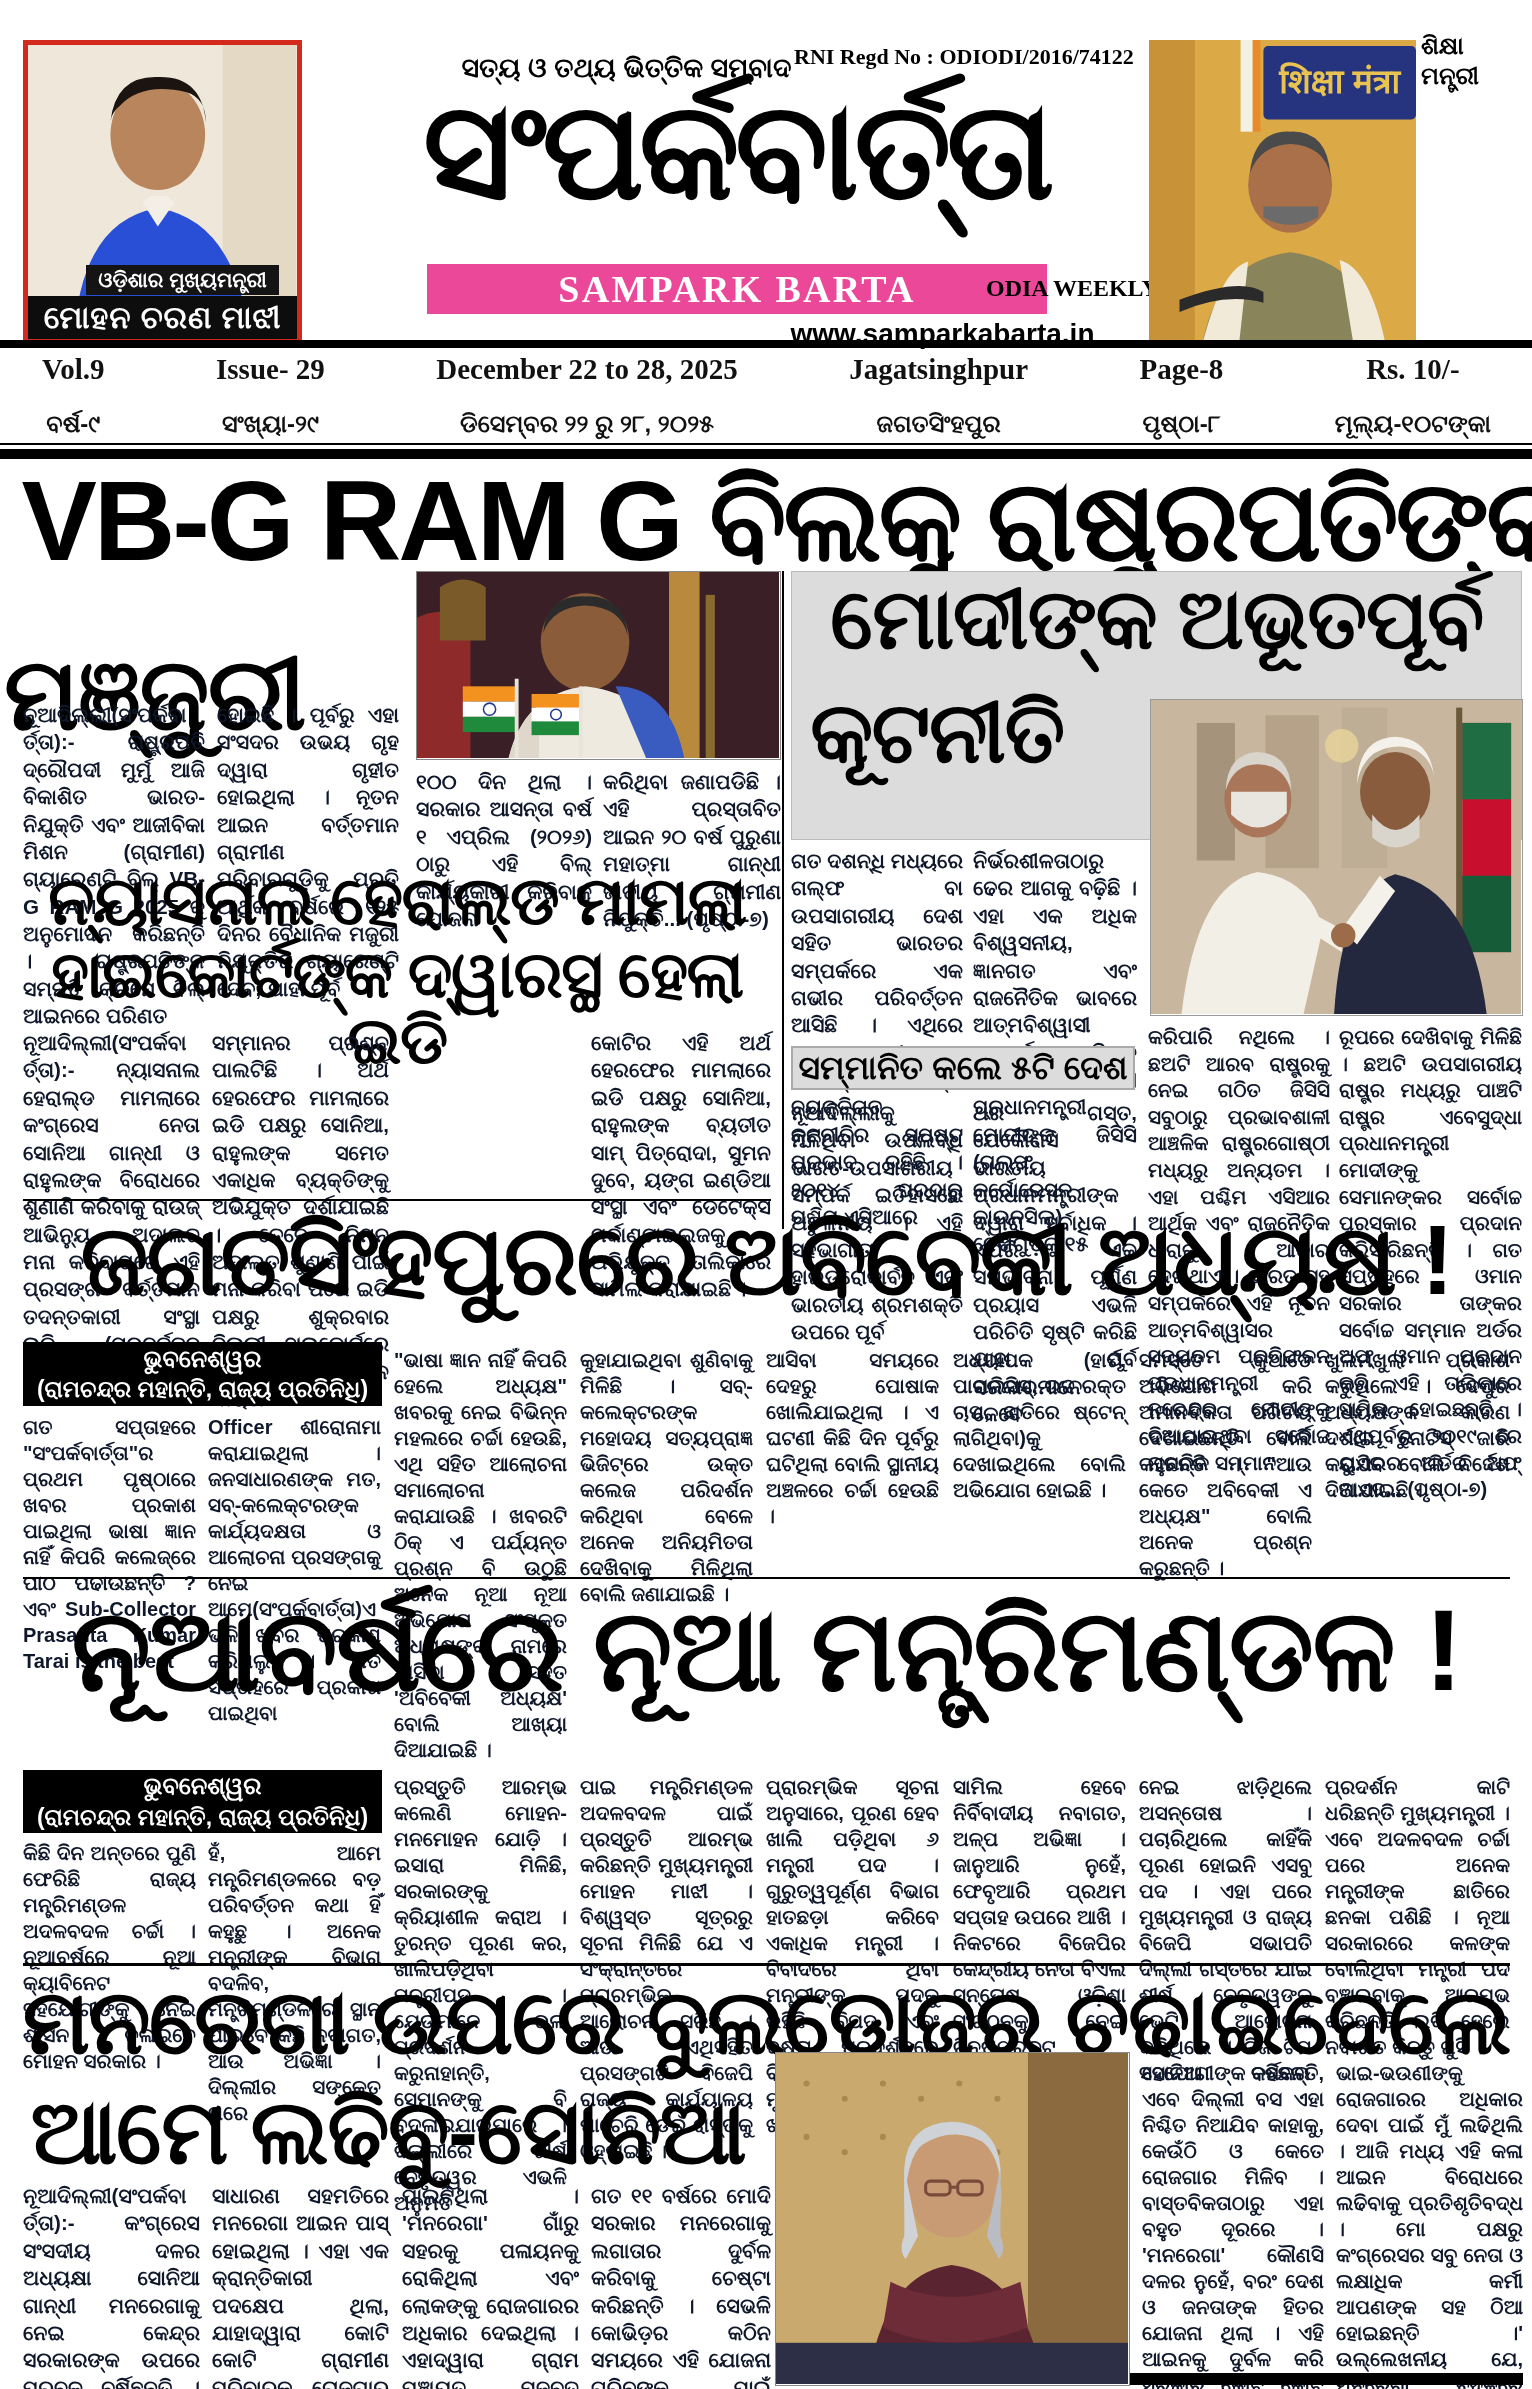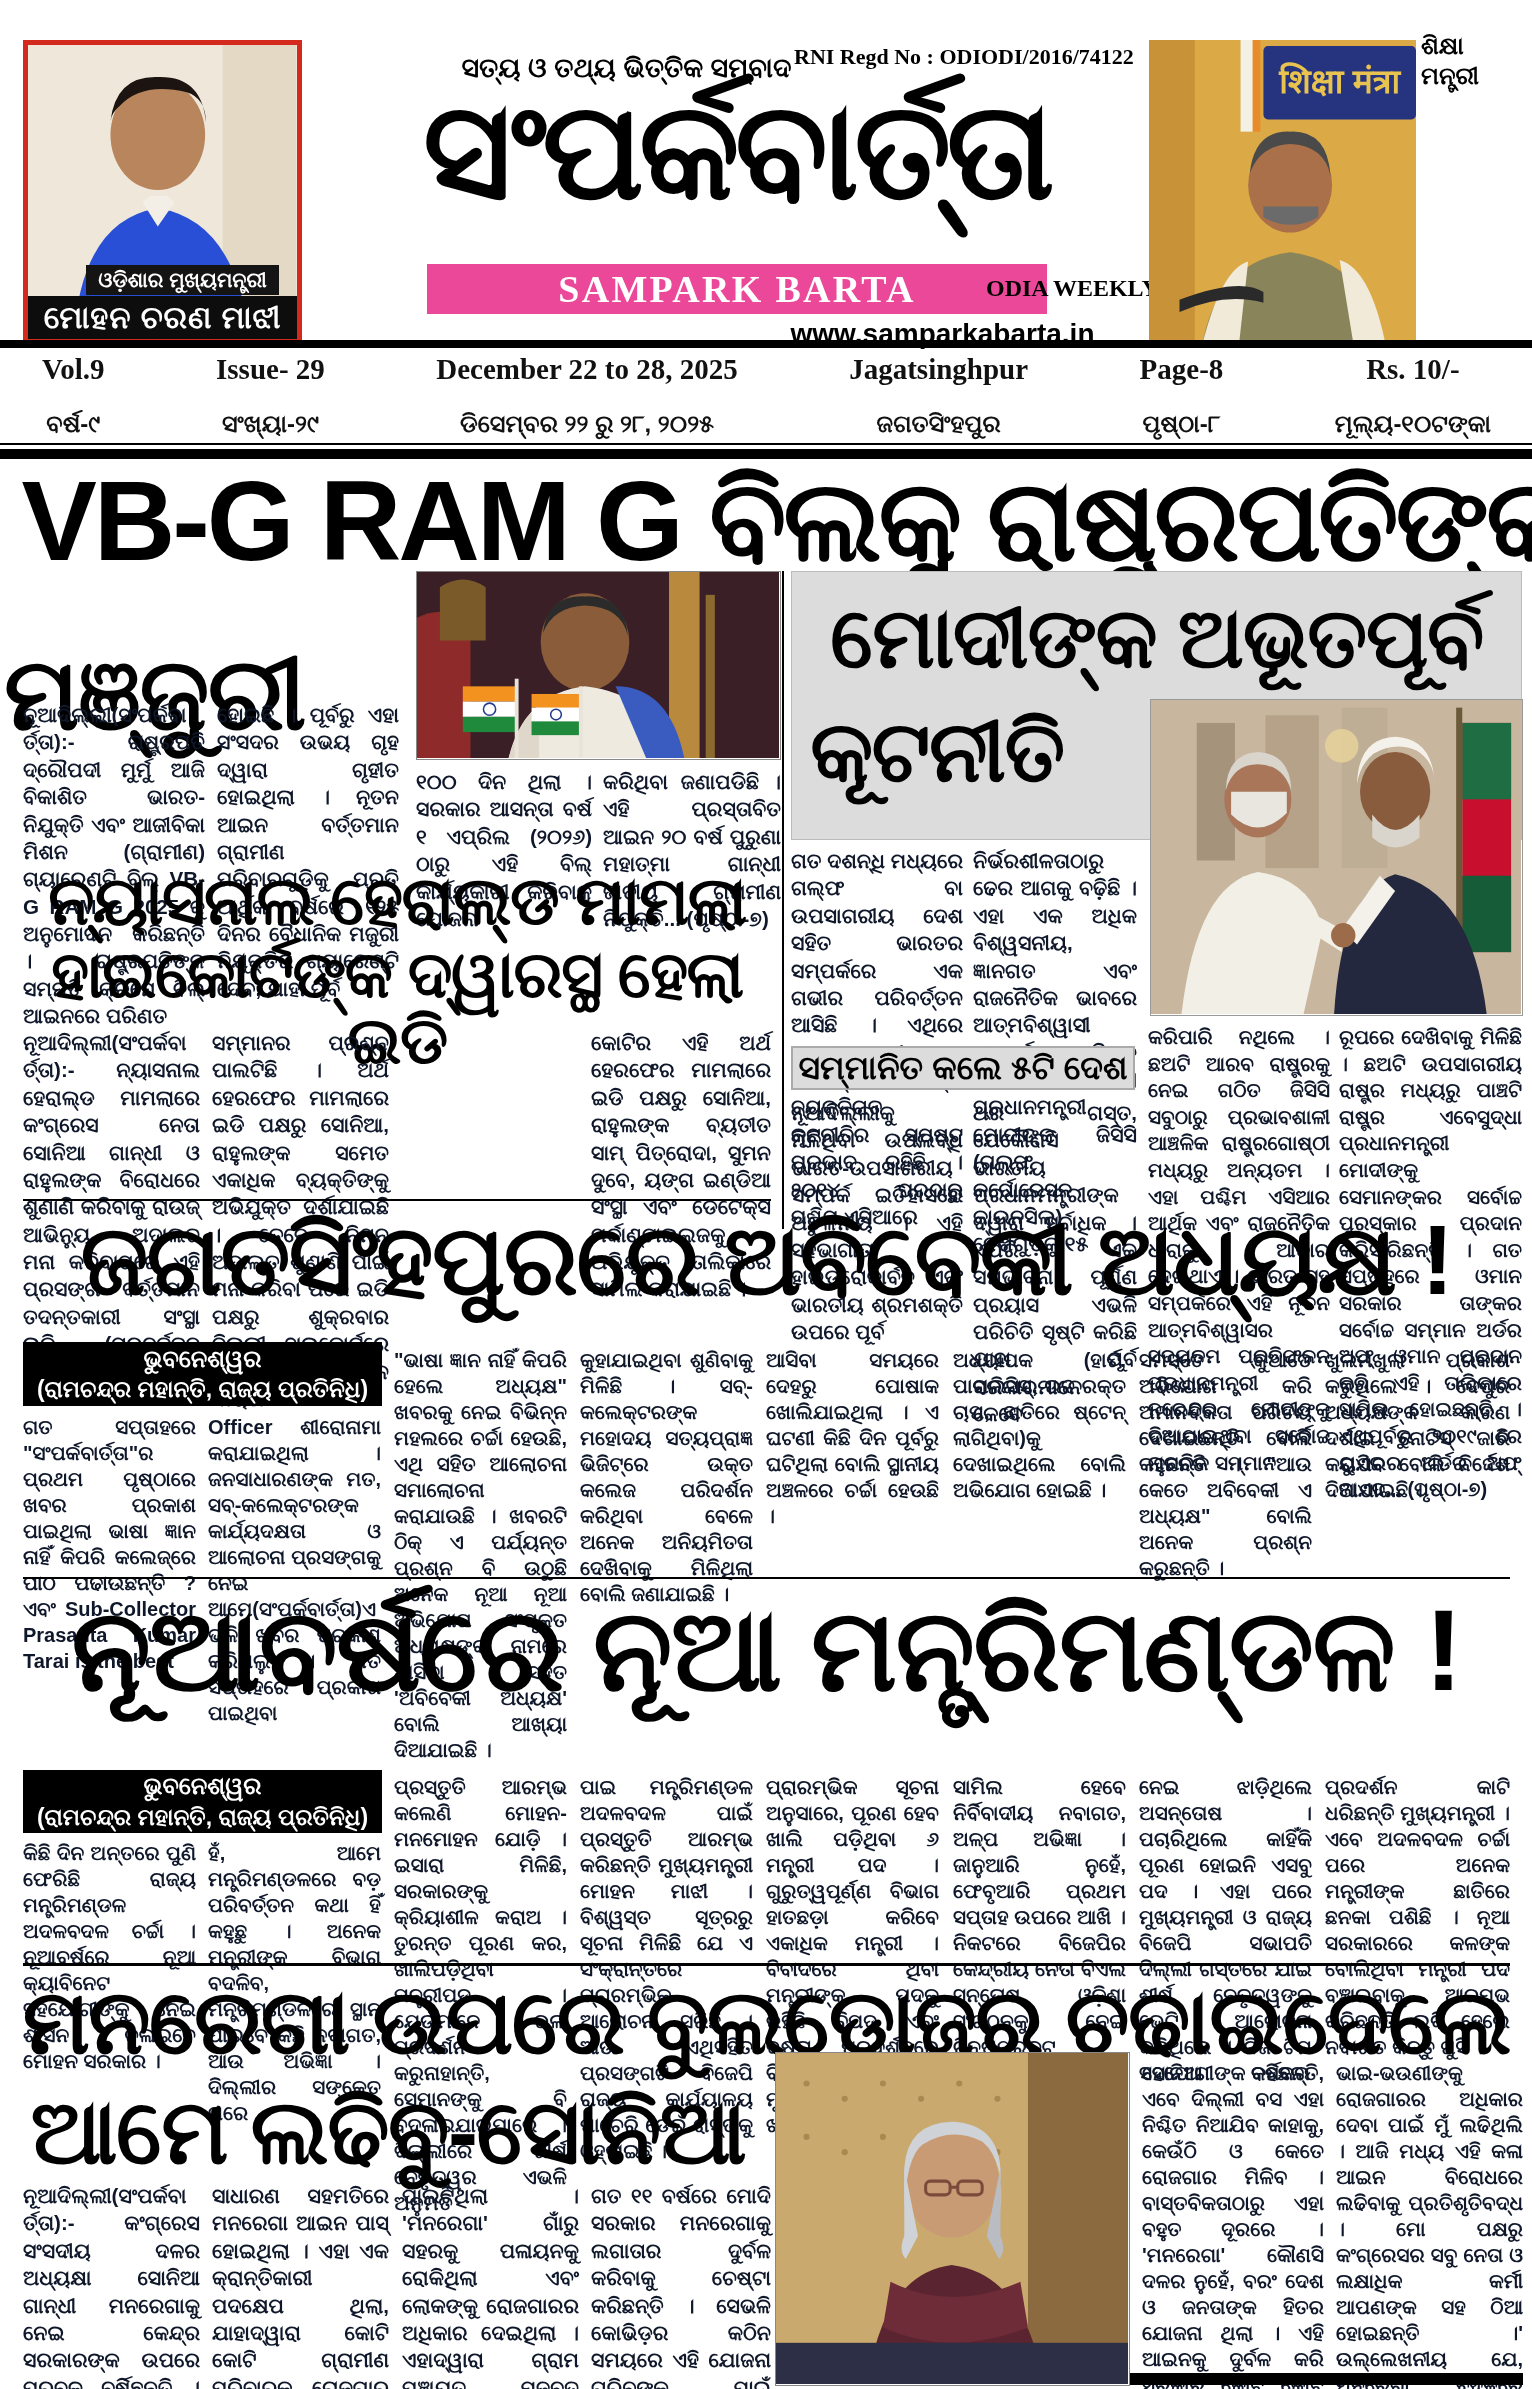--- a/index.html
+++ b/index.html
@@ -141,21 +141,21 @@
   </div>
 
   <div class="abs col" style="left:23px;top:701px;width:182px;height:162px;">ନୂଆଦିଲ୍ଲୀ(ସଂପର୍କବାର୍ତ୍ତା):- ରାଷ୍ଟ୍ରପତି ଦ୍ରୌପଦୀ ମୁର୍ମୁ ଆଜି ବିକାଶିତ ଭାରତ-ନିଯୁକ୍ତି ଏବଂ ଆଜୀବିକା ମିଶନ (ଗ୍ରାମୀଣ) ଗ୍ୟାରେଣ୍ଟି ବିଲ୍ VB-G RAM G 2025 କୁ ଅନୁମୋଦନ କରିଛନ୍ତି । ରାଷ୍ଟ୍ରପତିଙ୍କ ସମ୍ମତି କ୍ରମେ ବିଲ୍ ଆଇନରେ ପରିଣତ</div>
   <div class="abs col" style="left:217px;top:701px;width:182px;height:162px;">ହୋଇଛି । ପୂର୍ବରୁ ଏହା ସଂସଦର ଉଭୟ ଗୃହ ଦ୍ୱାରା ଗୃହୀତ ହୋଇଥିଲା । ନୂତନ ଆଇନ ବର୍ତ୍ତମାନ ଗ୍ରାମୀଣ ପରିବାରଗୁଡ଼ିକୁ ପ୍ରତି ଆର୍ଥିକ ବର୍ଷରେ ୧୨୫ ଦିନର ବୈଧାନିକ ମଜୁରୀ ନିଯୁକ୍ତିର ଗ୍ୟାରେଣ୍ଟି ଦେବ, ଯାହା ପୂର୍ବ</div>
   <div class="abs col" style="left:416px;top:768px;width:176px;height:92px;">୧୦୦ ଦିନ ଥିଲା । ସରକାର ଆସନ୍ତା ବର୍ଷ ୧ ଏପ୍ରିଲ (୨୦୨୬) ଠାରୁ ଏହି ବିଲ୍ କାର୍ଯ୍ୟକାରୀ କରିବାକୁ ଯୋଜନା</div>
   <div class="abs col" style="left:603px;top:768px;width:178px;height:92px;">କରିଥିବା ଜଣାପଡିଛି । ଏହି ପ୍ରସ୍ତାବିତ ଆଇନ ୨୦ ବର୍ଷ ପୁରୁଣା ମହାତ୍ମା ଗାନ୍ଧୀ ଜାତୀୟ ଗ୍ରାମୀଣ ନିଯୁକ୍ତି... (ପୃଷ୍ଠା-୭)</div>
 
   <div class="abs rule" style="left:782px;top:571px;width:2.3px;height:658px;"></div>
 
   <div class="abs graybox" style="left:791px;top:571px;width:731px;height:269px;border:1.5px solid #bbb;box-sizing:border-box;">
-    <div class="hl" style="font-size:84px;text-align:center;margin-top:24px;">ମୋଦୀଙ୍କ ଅଭୂତପୂର୍ବ</div>
+    <div class="hl" style="font-size:84px;text-align:center;margin-top:5px;">ମୋଦୀଙ୍କ ଅଭୂତପୂର୍ବ</div>
     <div class="hl" style="font-size:85px;margin:27.5px 0 0 18.3px;">କୂଟନୀତି</div>
   </div>
 
   <div class="abs photo" style="left:1150px;top:699px;width:373px;height:317px;border:1.5px solid #999;box-sizing:border-box;">
     <svg width="370" height="314" viewBox="0 0 485 411" preserveAspectRatio="none">
       <rect width="485" height="411" fill="#c9b69e"></rect>
       <rect x="150" y="20" width="70" height="200" fill="#b5a289"></rect>
       <rect x="250" y="10" width="60" height="210" fill="#bfae96"></rect>
       <rect x="60" y="30" width="50" height="180" fill="#a6937c"></rect>
       <circle cx="250" cy="60" r="22" fill="#e8d49a" opacity="0.8"></circle>

